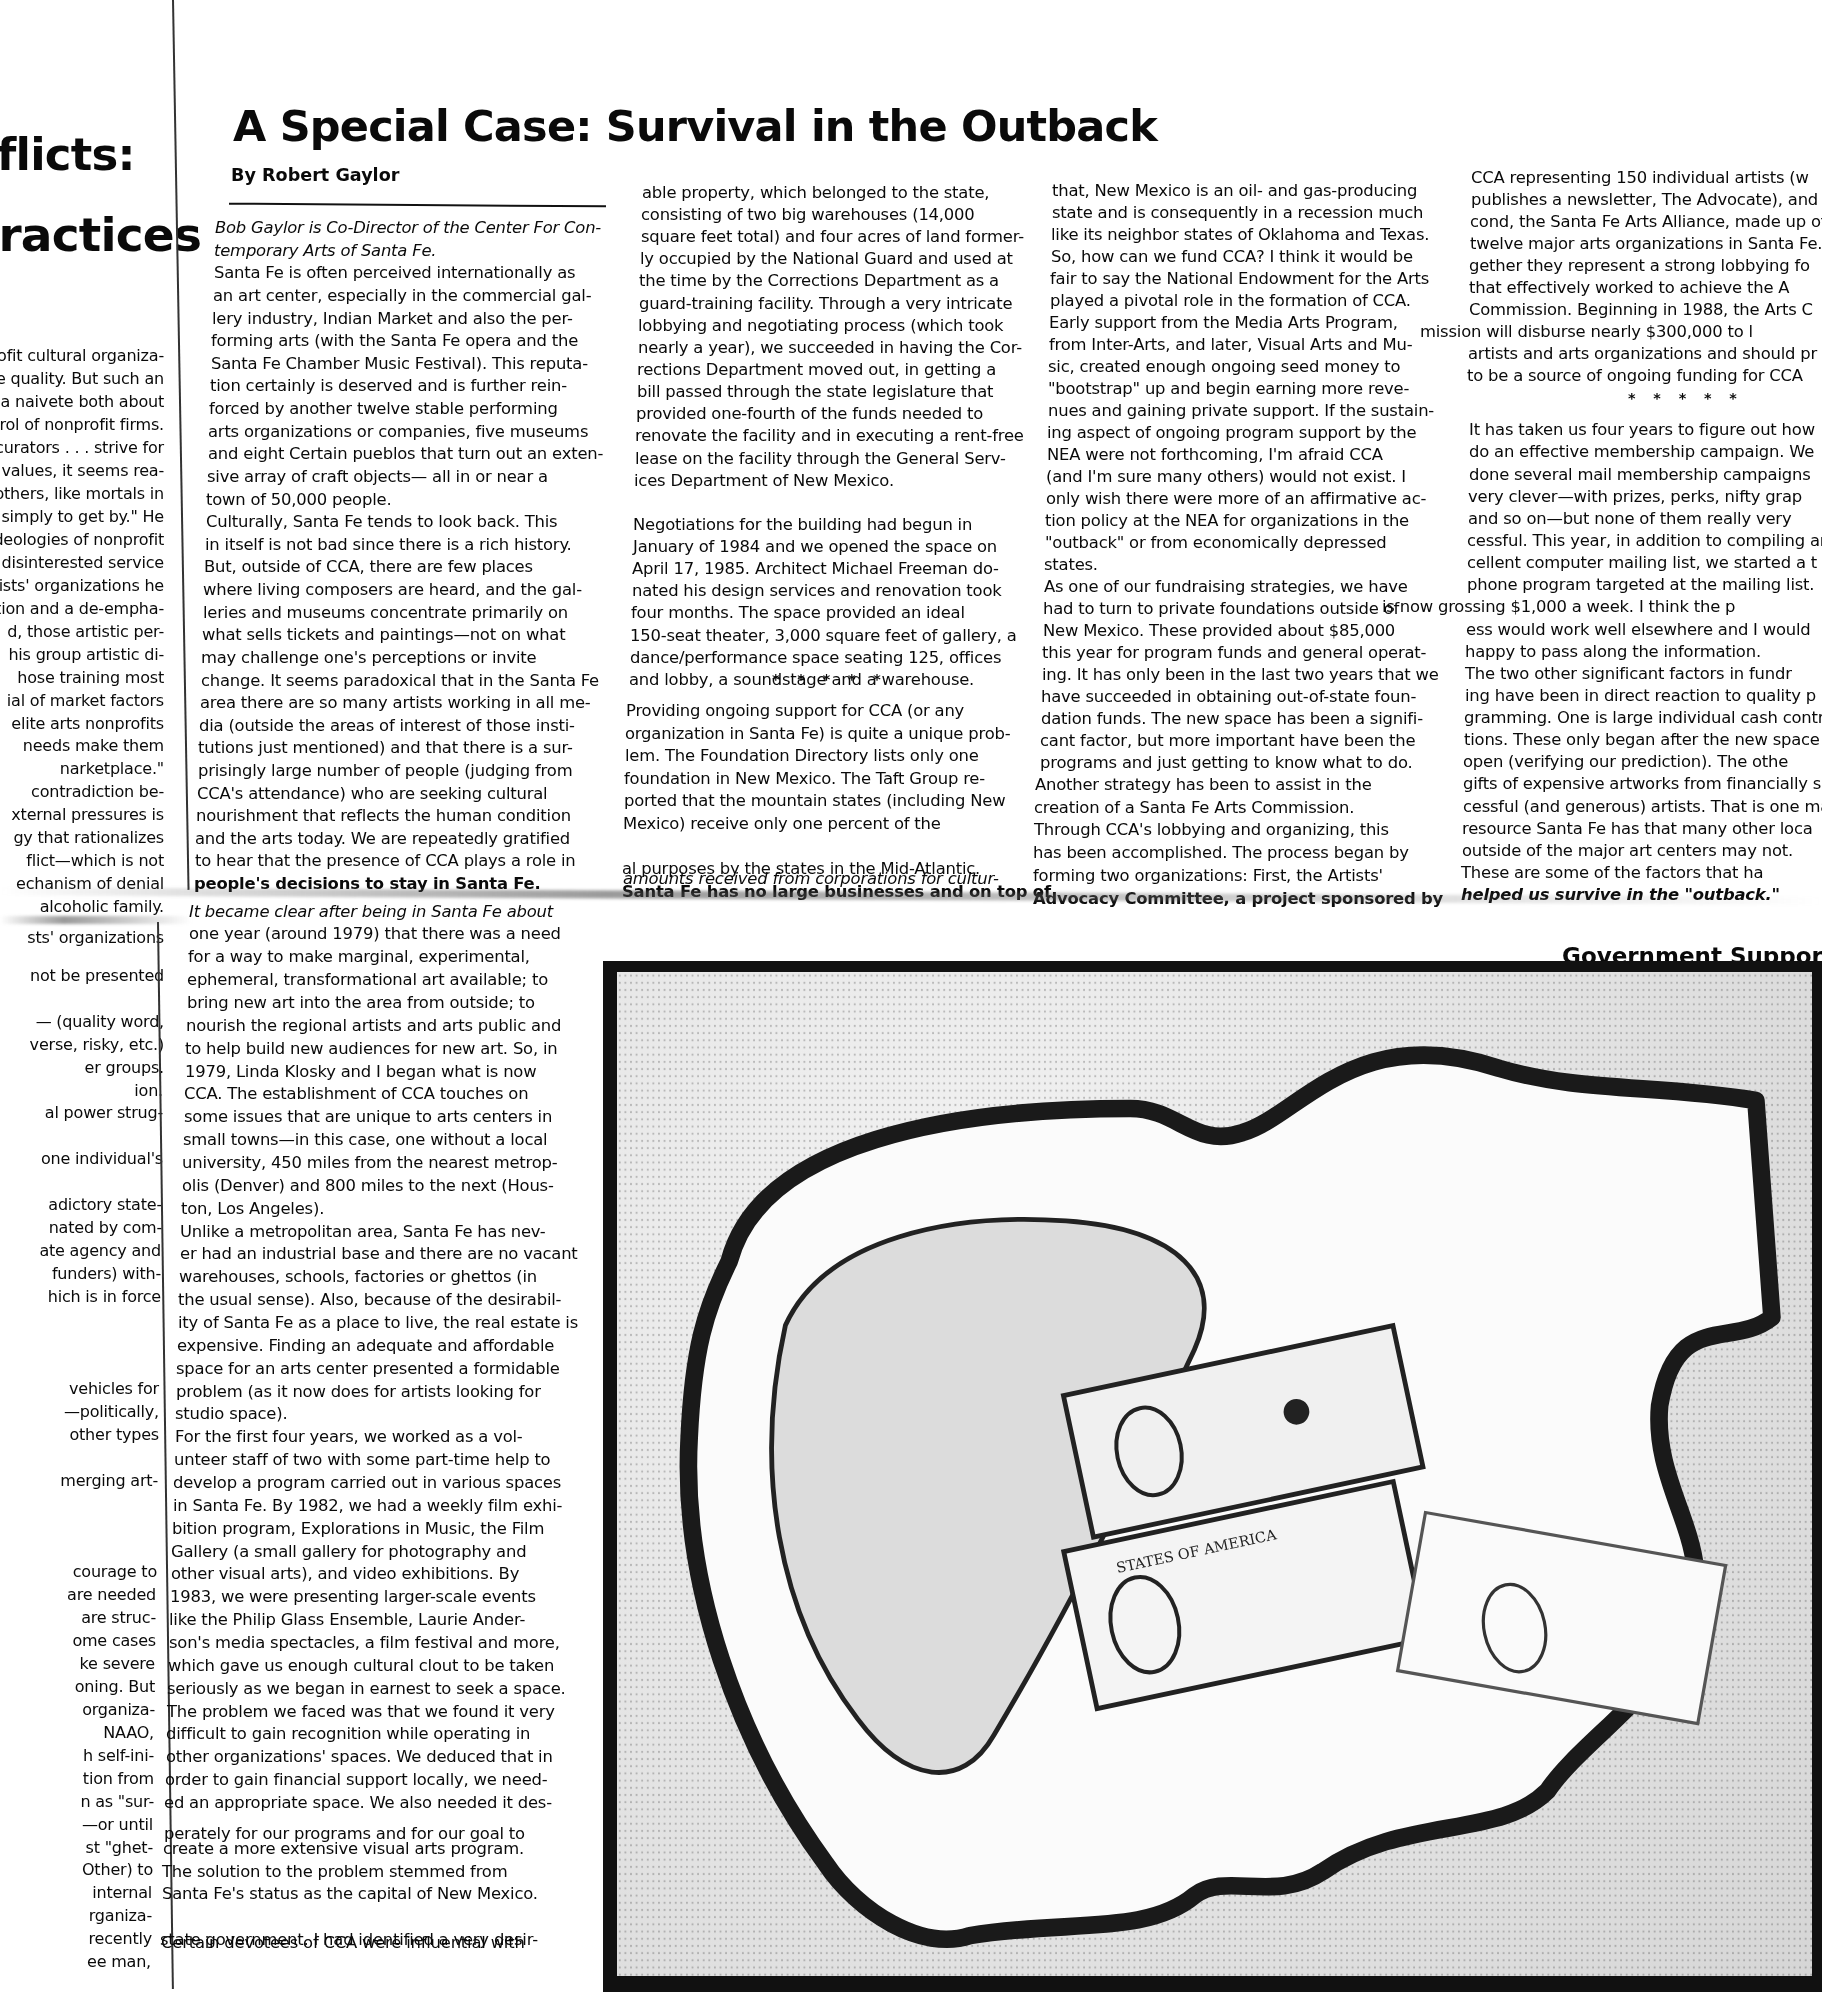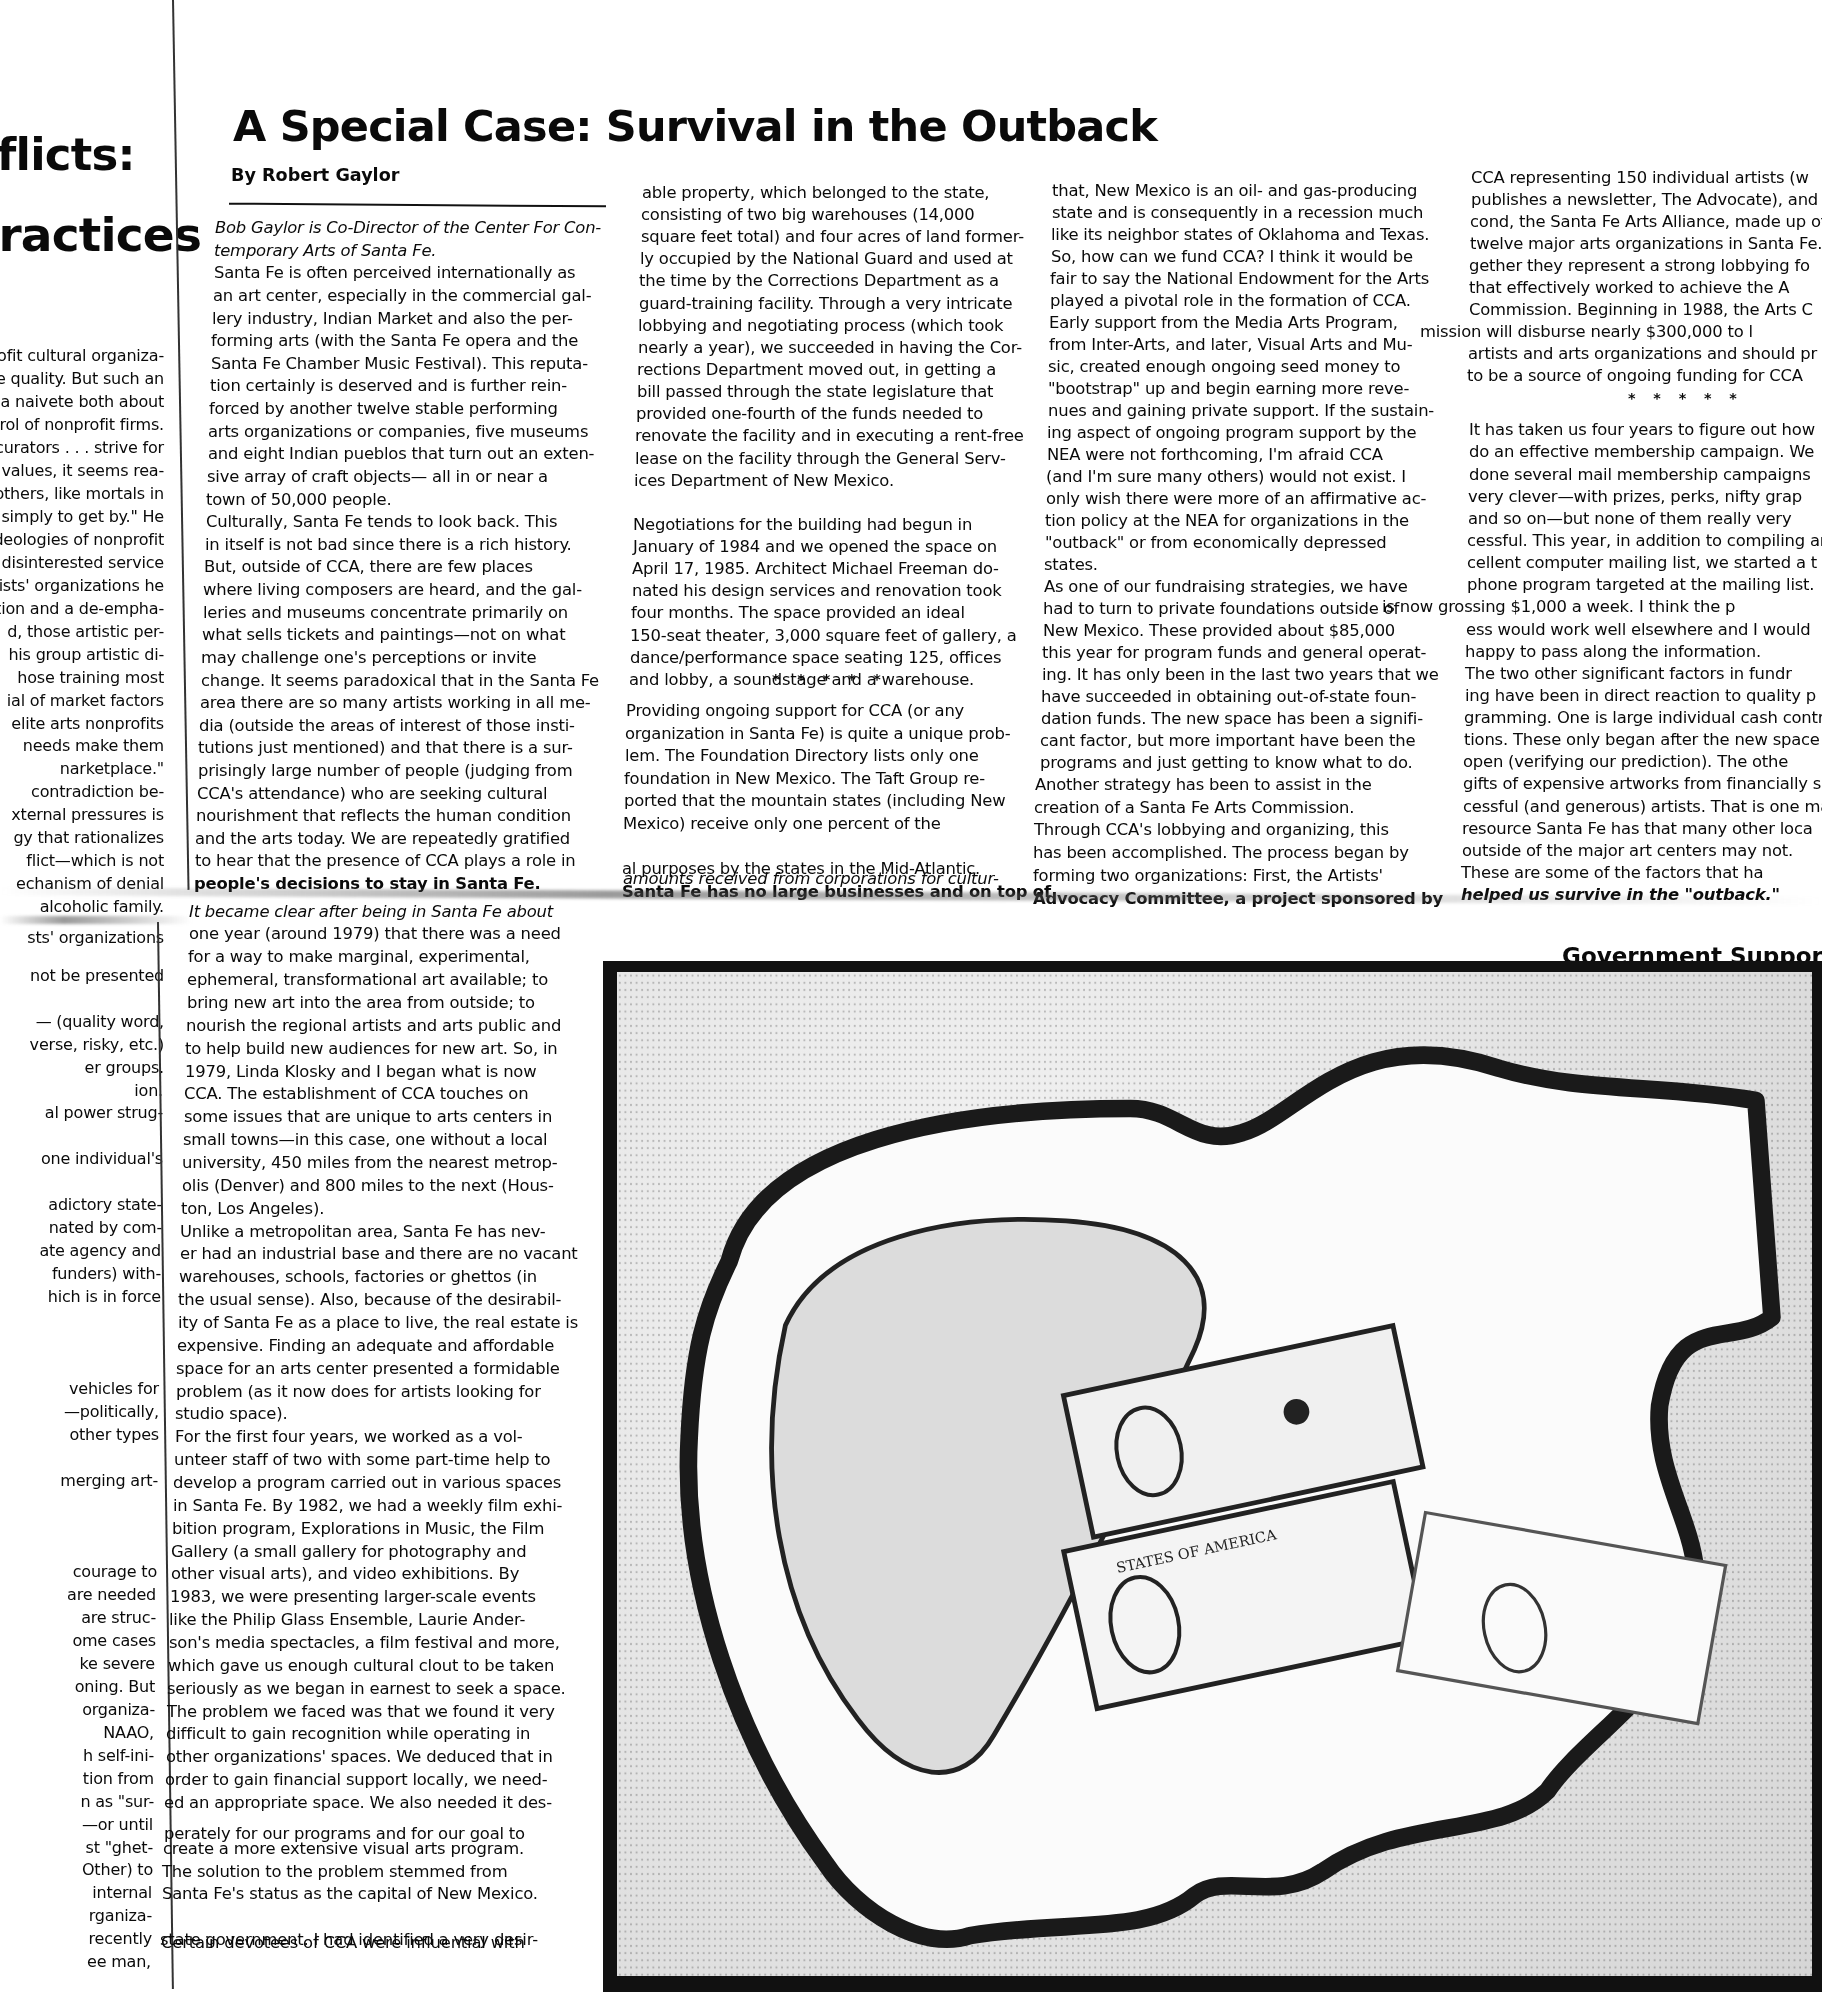--- a/index.html
+++ b/index.html
@@ -110,21 +110,21 @@
     <div class="line  ital" style="left: 215px; top: 218px;">Bob Gaylor is Co-Director of the Center For Con-</div>
     <div class="line  ital" style="left: 214px; top: 241px;">temporary Arts of Santa Fe.</div>
     <div class="line  " style="left: 214px; top: 263px;">    Santa Fe is often perceived internationally as</div>
     <div class="line  " style="left: 213px; top: 286px;">an art center, especially in the commercial gal-</div>
     <div class="line  " style="left: 212px; top: 309px;">lery industry, Indian Market and also the per-</div>
     <div class="line  " style="left: 211px; top: 331px;">forming arts (with the Santa Fe opera and the</div>
     <div class="line  " style="left: 211px; top: 354px;">Santa Fe Chamber Music Festival). This reputa-</div>
     <div class="line  " style="left: 210px; top: 376px;">tion certainly is deserved and is further rein-</div>
     <div class="line  " style="left: 209px; top: 399px;">forced by another twelve stable performing</div>
     <div class="line  " style="left: 208px; top: 422px;">arts organizations or companies, five museums</div>
-    <div class="line  " style="left: 208px; top: 444px;">and eight Indian pueblos that turn out an exten-</div>
+    <div class="line  " style="left: 208px; top: 444px;">and eight Certain pueblos that turn out an exten-</div>
     <div class="line  " style="left: 207px; top: 467px;">sive array of craft objects— all in  or near a</div>
     <div class="line  " style="left: 206px; top: 490px;">town of 50,000 people.</div>
     <div class="line  " style="left: 206px; top: 512px;">    Culturally, Santa Fe tends to look back. This</div>
     <div class="line  " style="left: 205px; top: 535px;">in itself is not bad since there is a rich history.</div>
     <div class="line  " style="left: 204px; top: 557px;">But, outside of CCA, there are few places</div>
     <div class="line  " style="left: 203px; top: 580px;">where living composers are heard, and the gal-</div>
     <div class="line  " style="left: 203px; top: 603px;">leries and museums concentrate primarily on</div>
     <div class="line  " style="left: 202px; top: 625px;">what sells tickets and paintings—not on what</div>
     <div class="line  " style="left: 201px; top: 648px;">may challenge one's perceptions or invite</div>
     <div class="line  " style="left: 201px; top: 671px;">change. It seems paradoxical that in the Santa Fe</div>

